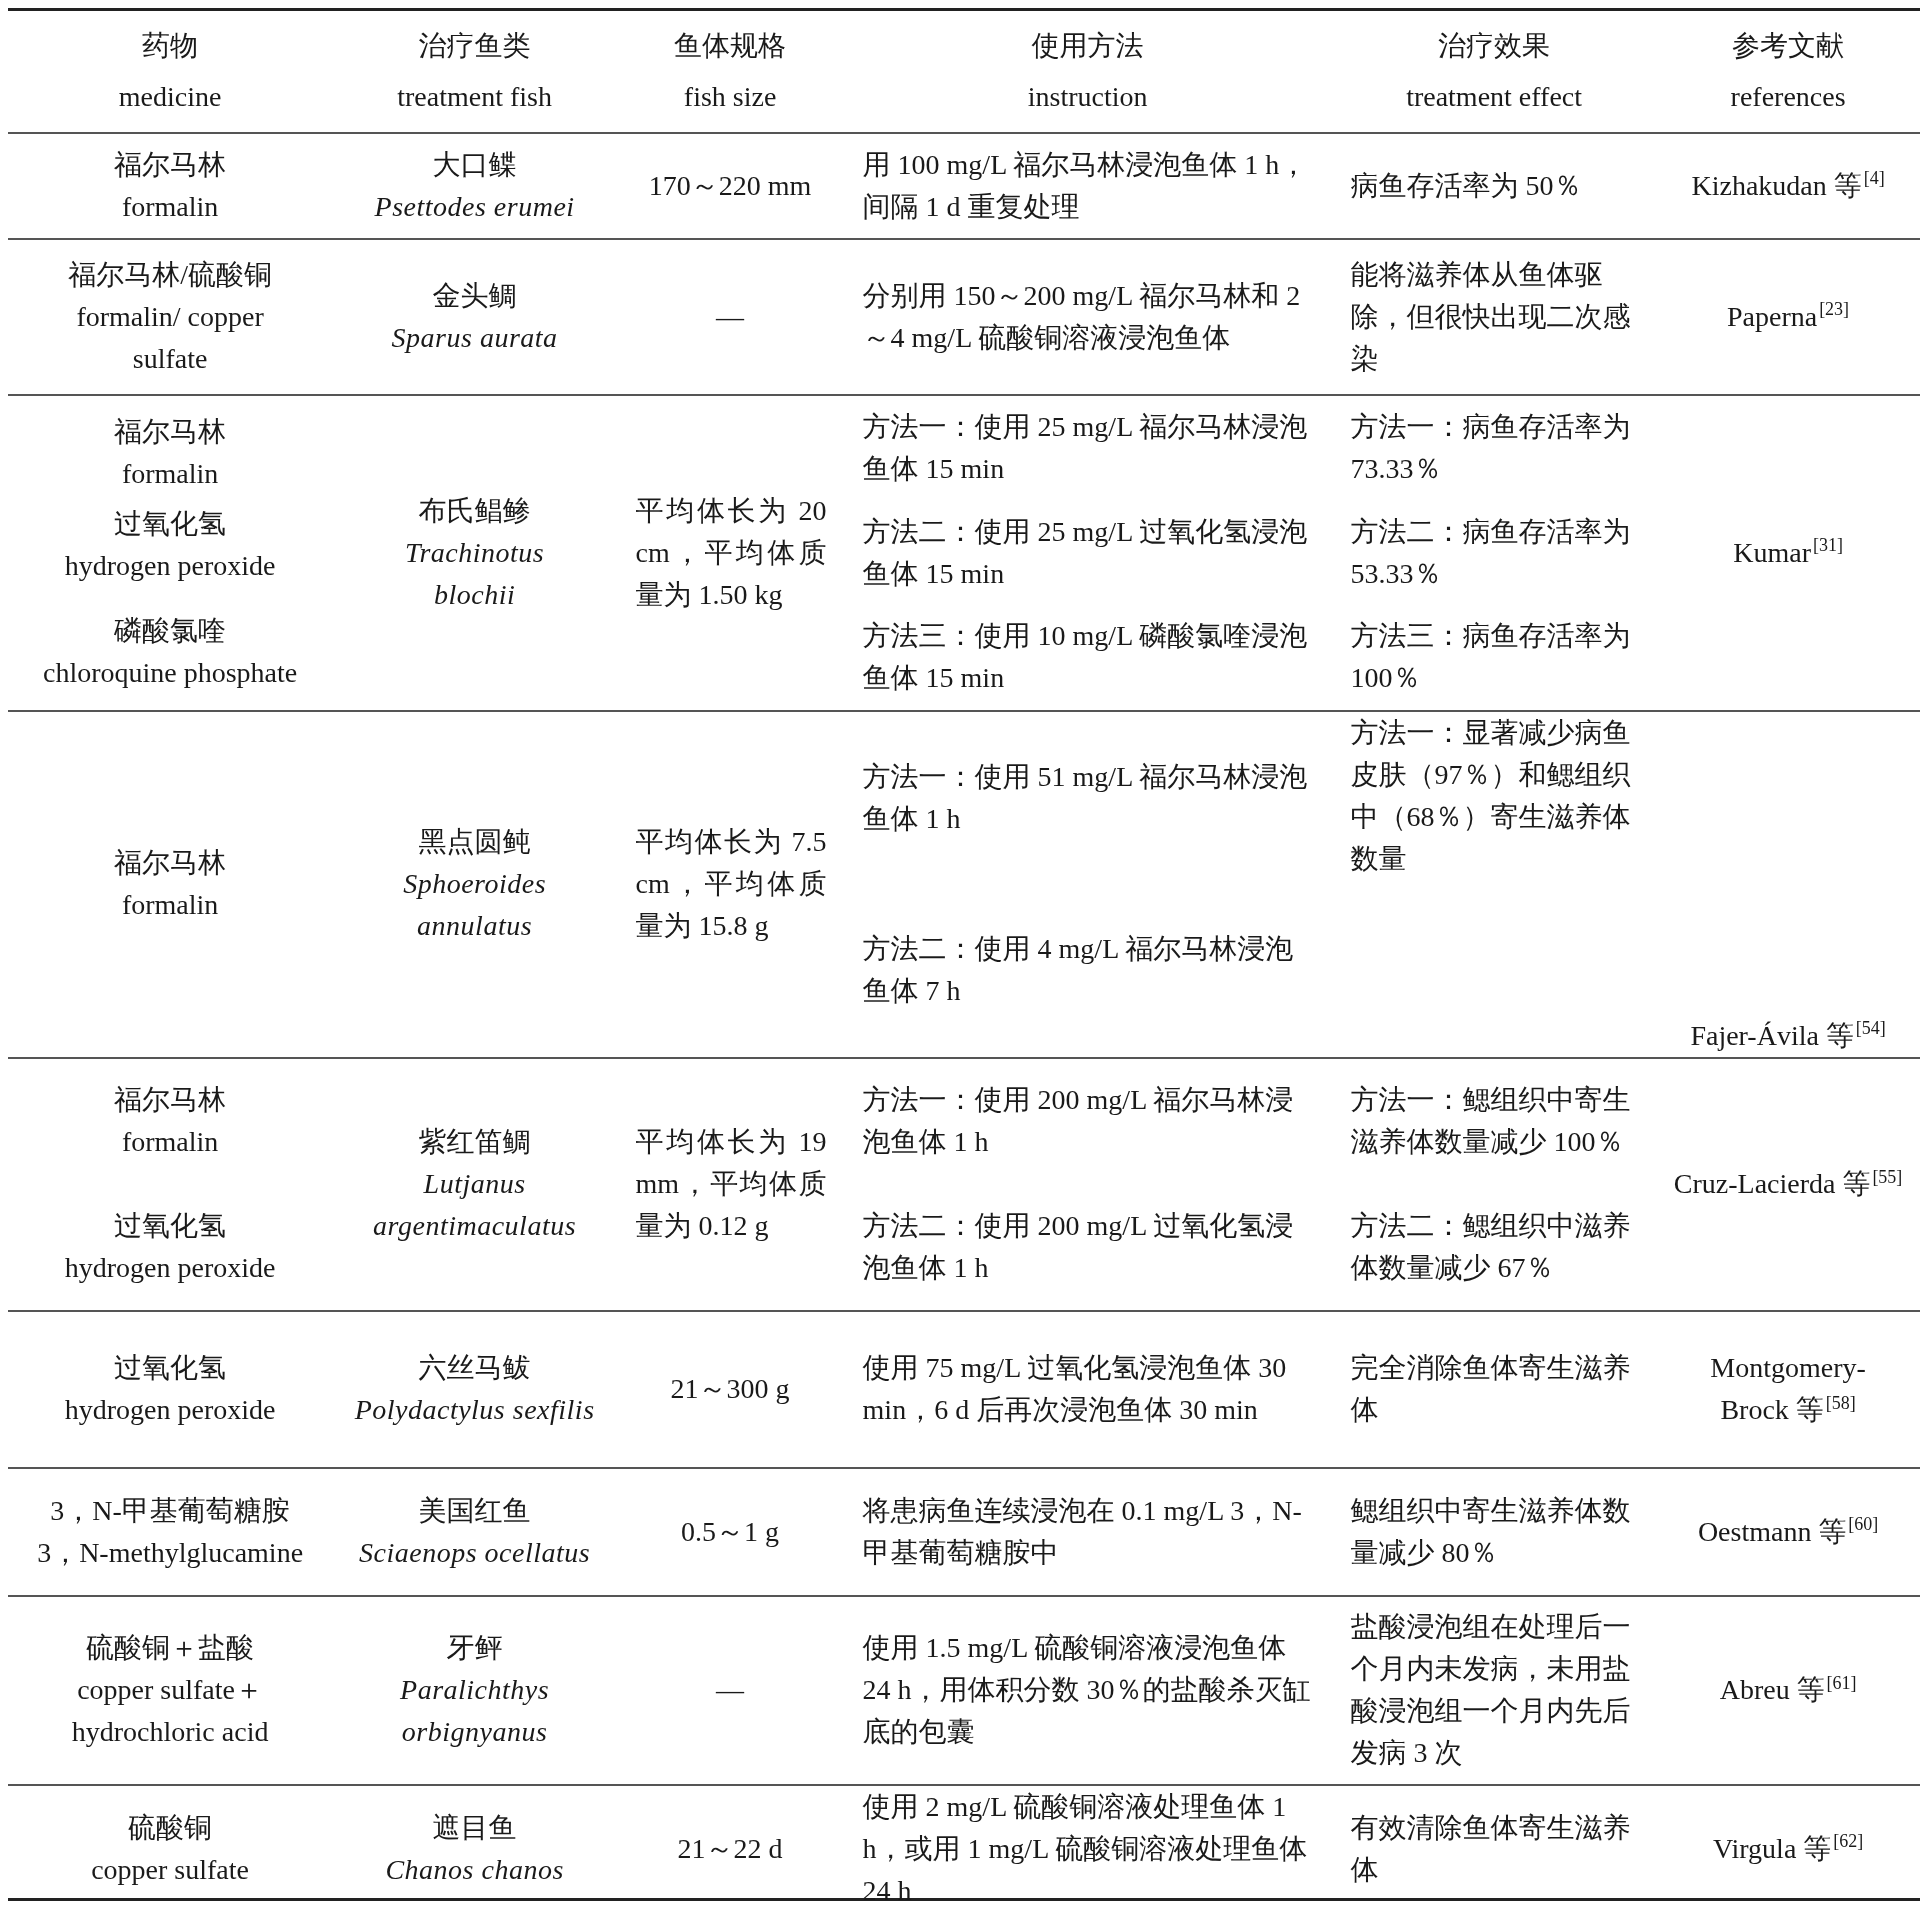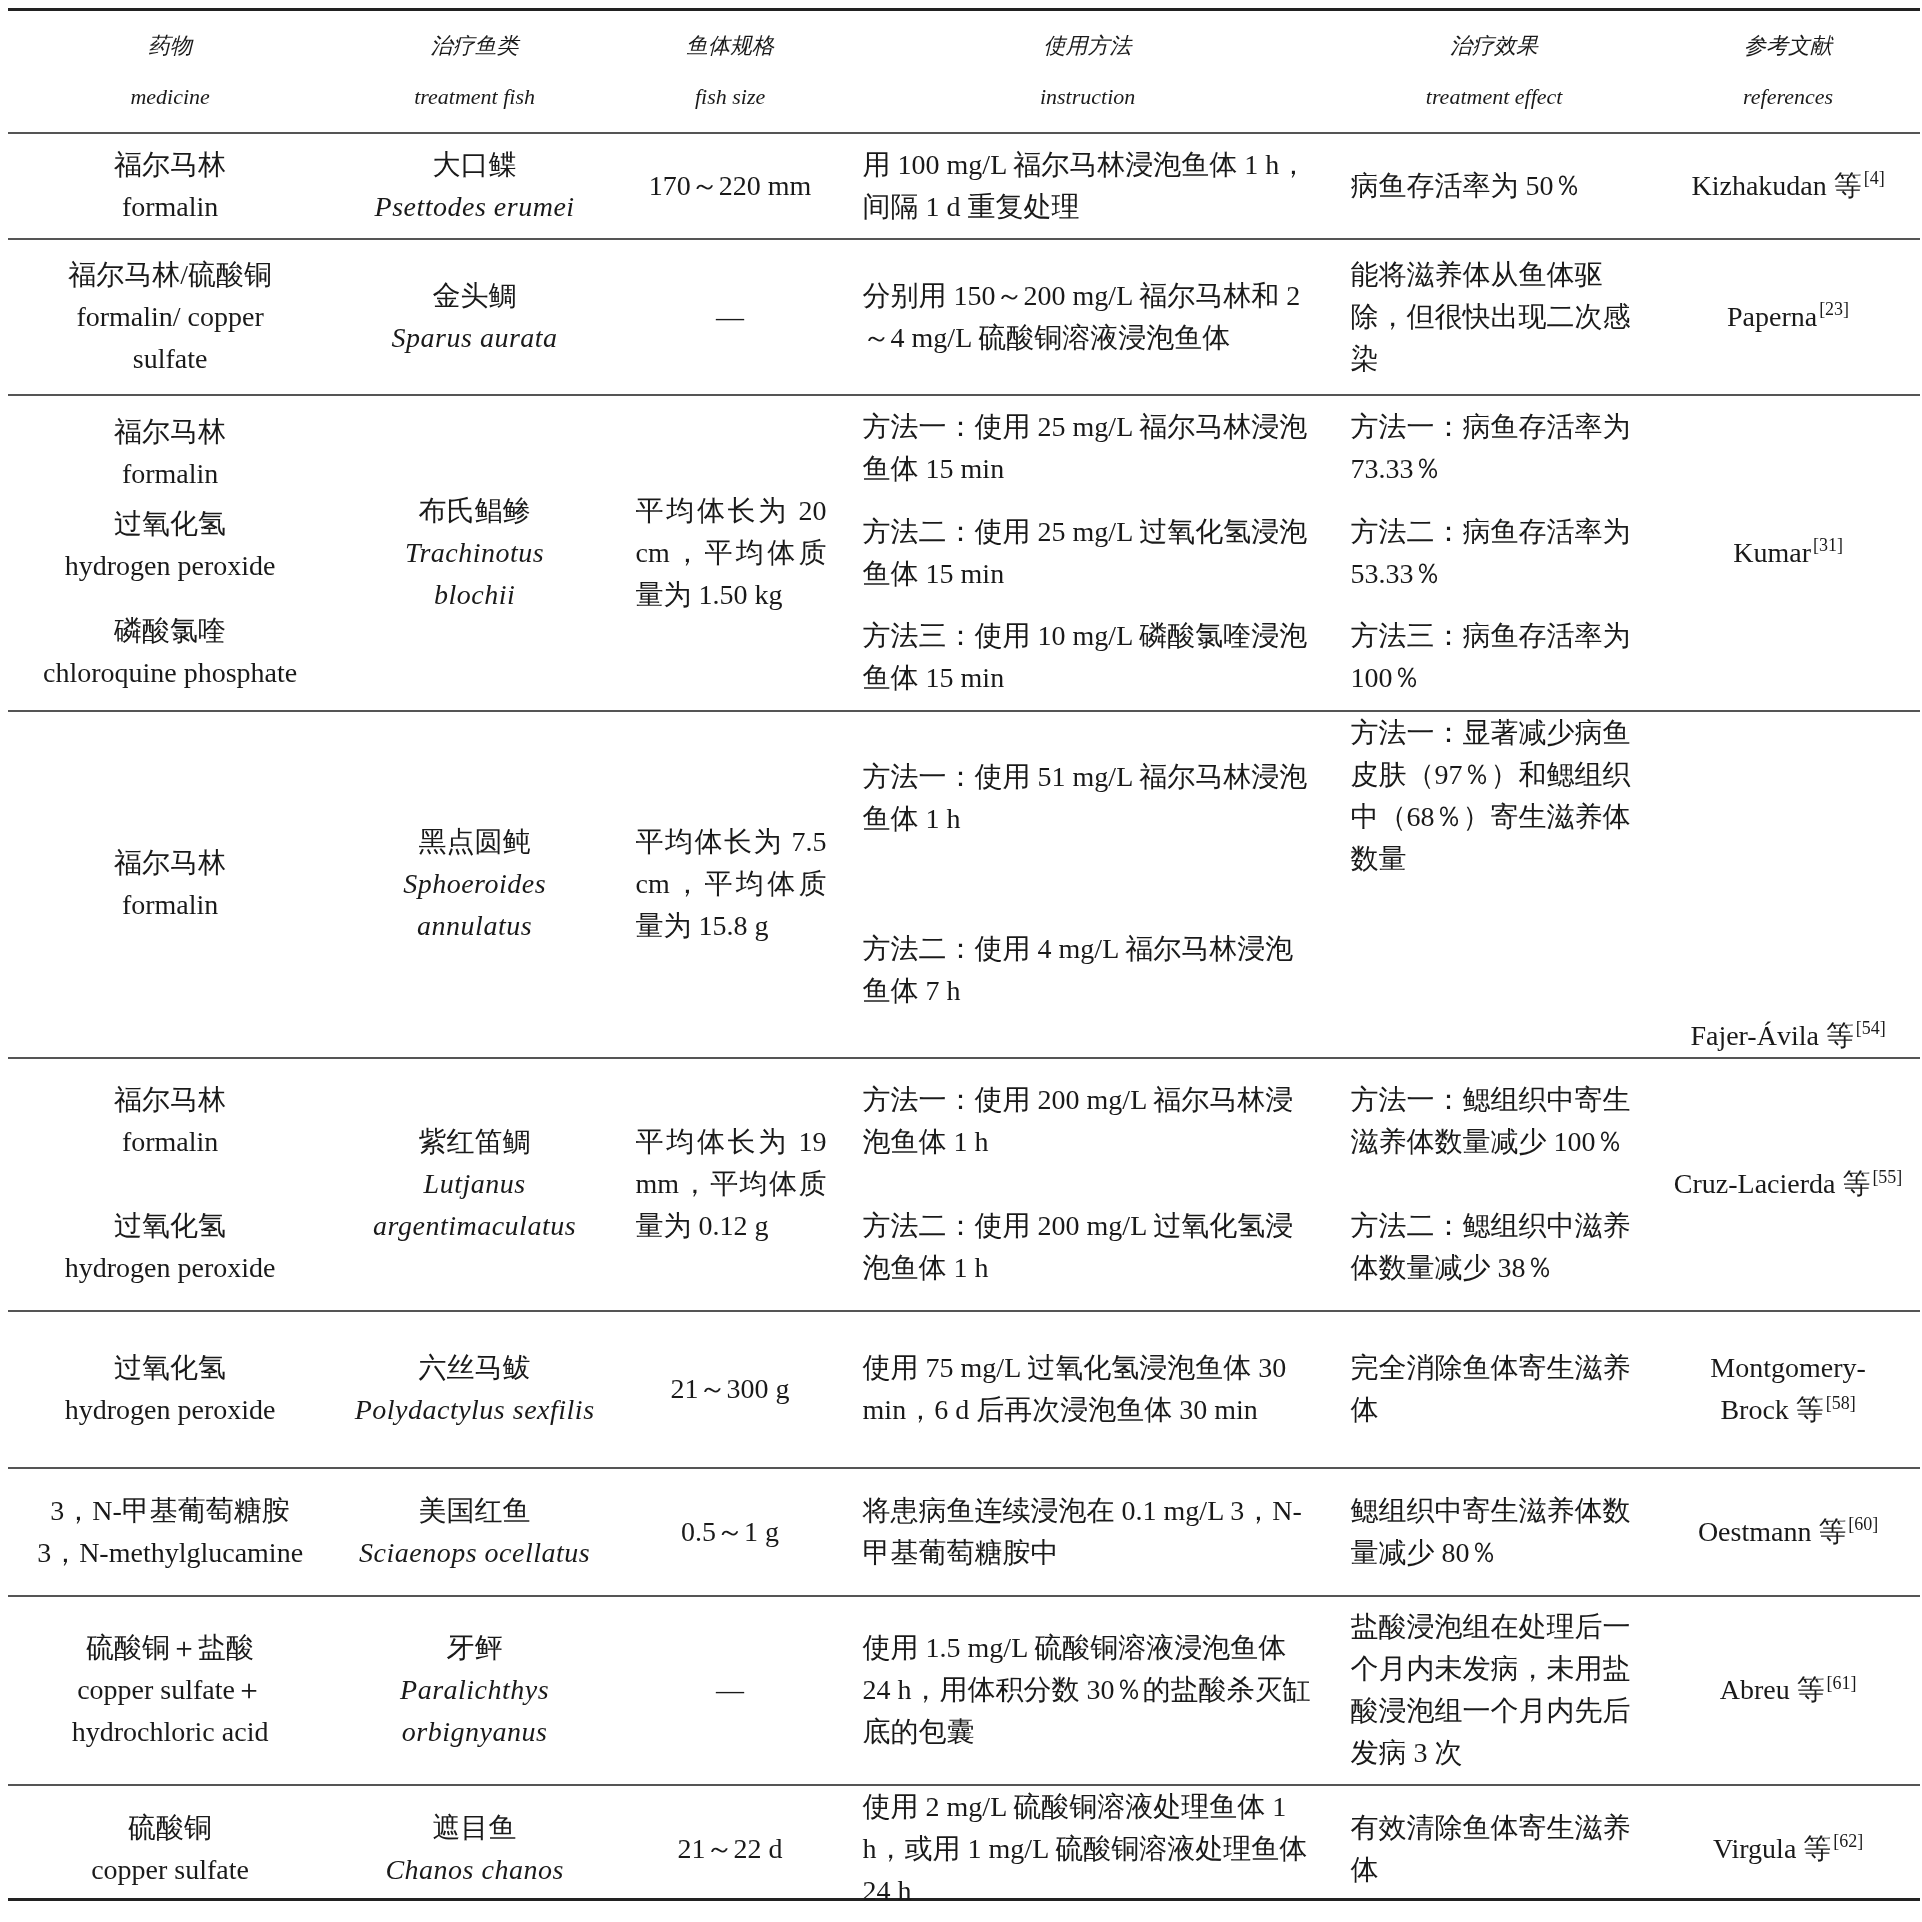--- a/index.html
+++ b/index.html
@@ -24,21 +24,21 @@
     display: flex; flex-direction: column; justify-content: center;
     font-size: 28px; line-height: 42px; box-sizing: border-box;
   }
   .c { align-items: center; text-align: center; }
   .l { align-items: flex-start; text-align: left; }
   .col3 { padding: 0 17px 0 19px; text-align: justify; }
   .col4 { padding: 0 15px 0 19px; }
   .col5 { padding: 0 15px 0 19px; }
   .it { font-style: italic; letter-spacing: 0.5px; }
   .hdr { height: 123px; }
-  .hdr .cell { font-size: 22px; line-height: 51px; font-style: italic; }
+  .hdr .cell { font-size: 28px; line-height: 51px; }
   .sup { font-size: 18px; vertical-align: super; line-height: 0; margin-left: 1.9px; }
   .sub { display: flex; flex-direction: column; justify-content: center; }
 </style>
 </head>
 <body>
 
 <div class="table">
 
   <div class="row hdr">
     <div class="cell c">
@@ -185,21 +185,21 @@
     </div>
     <div class="cell col3">
       <span>平均体长为 19 mm，平均体质量为 0.12 g</span>
     </div>
     <div class="cell l col4" style="justify-content:space-around">
       <span>方法一：使用 200 mg/L 福尔马林浸泡鱼体 1 h</span>
       <span>方法二：使用 200 mg/L 过氧化氢浸泡鱼体 1 h</span>
     </div>
     <div class="cell l col5" style="justify-content:space-around">
       <span>方法一：鳃组织中寄生滋养体数量减少 100％</span>
-      <span>方法二：鳃组织中滋养体数量减少 38％</span>
+      <span>方法二：鳃组织中滋养体数量减少 67％</span>
     </div>
     <div class="cell c">
       <span><span>Cruz-Lacierda 等</span><span class="sup">[55]</span></span>
     </div>
   </div>
 
   <div class="row" style="height:157px">
     <div class="cell c">
       <span>过氧化氢</span>
       <span>hydrogen peroxide</span>

